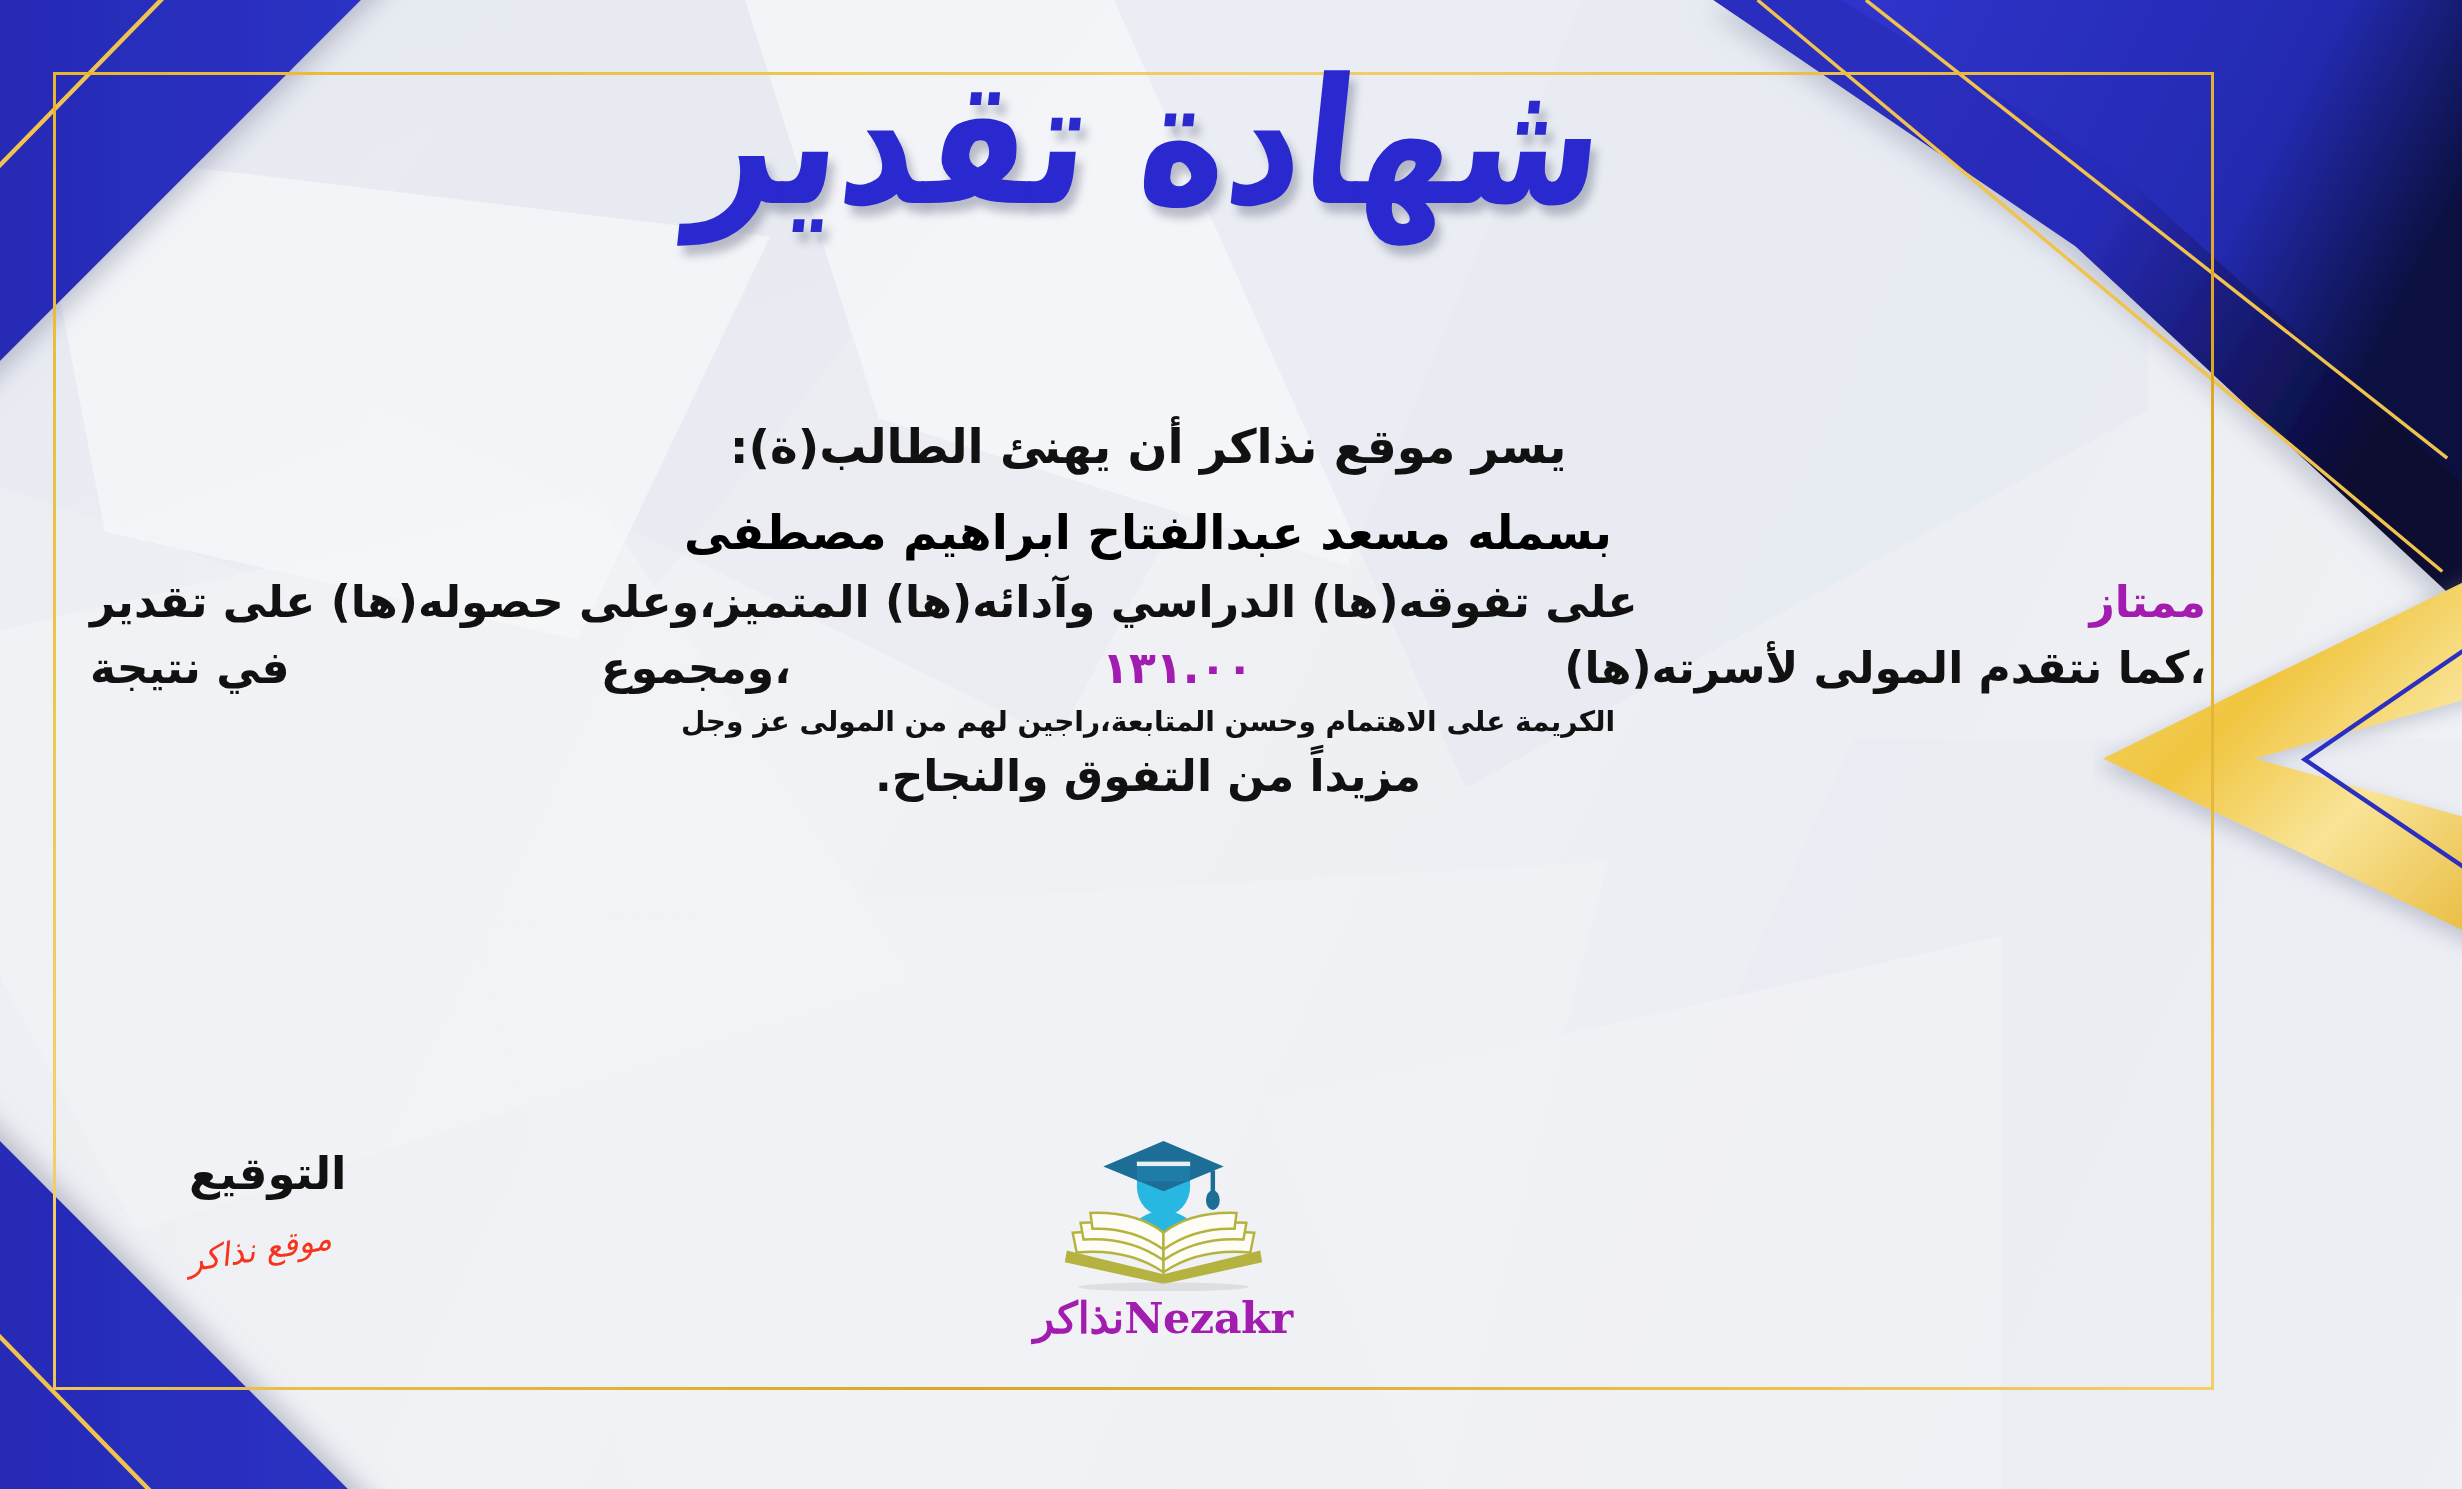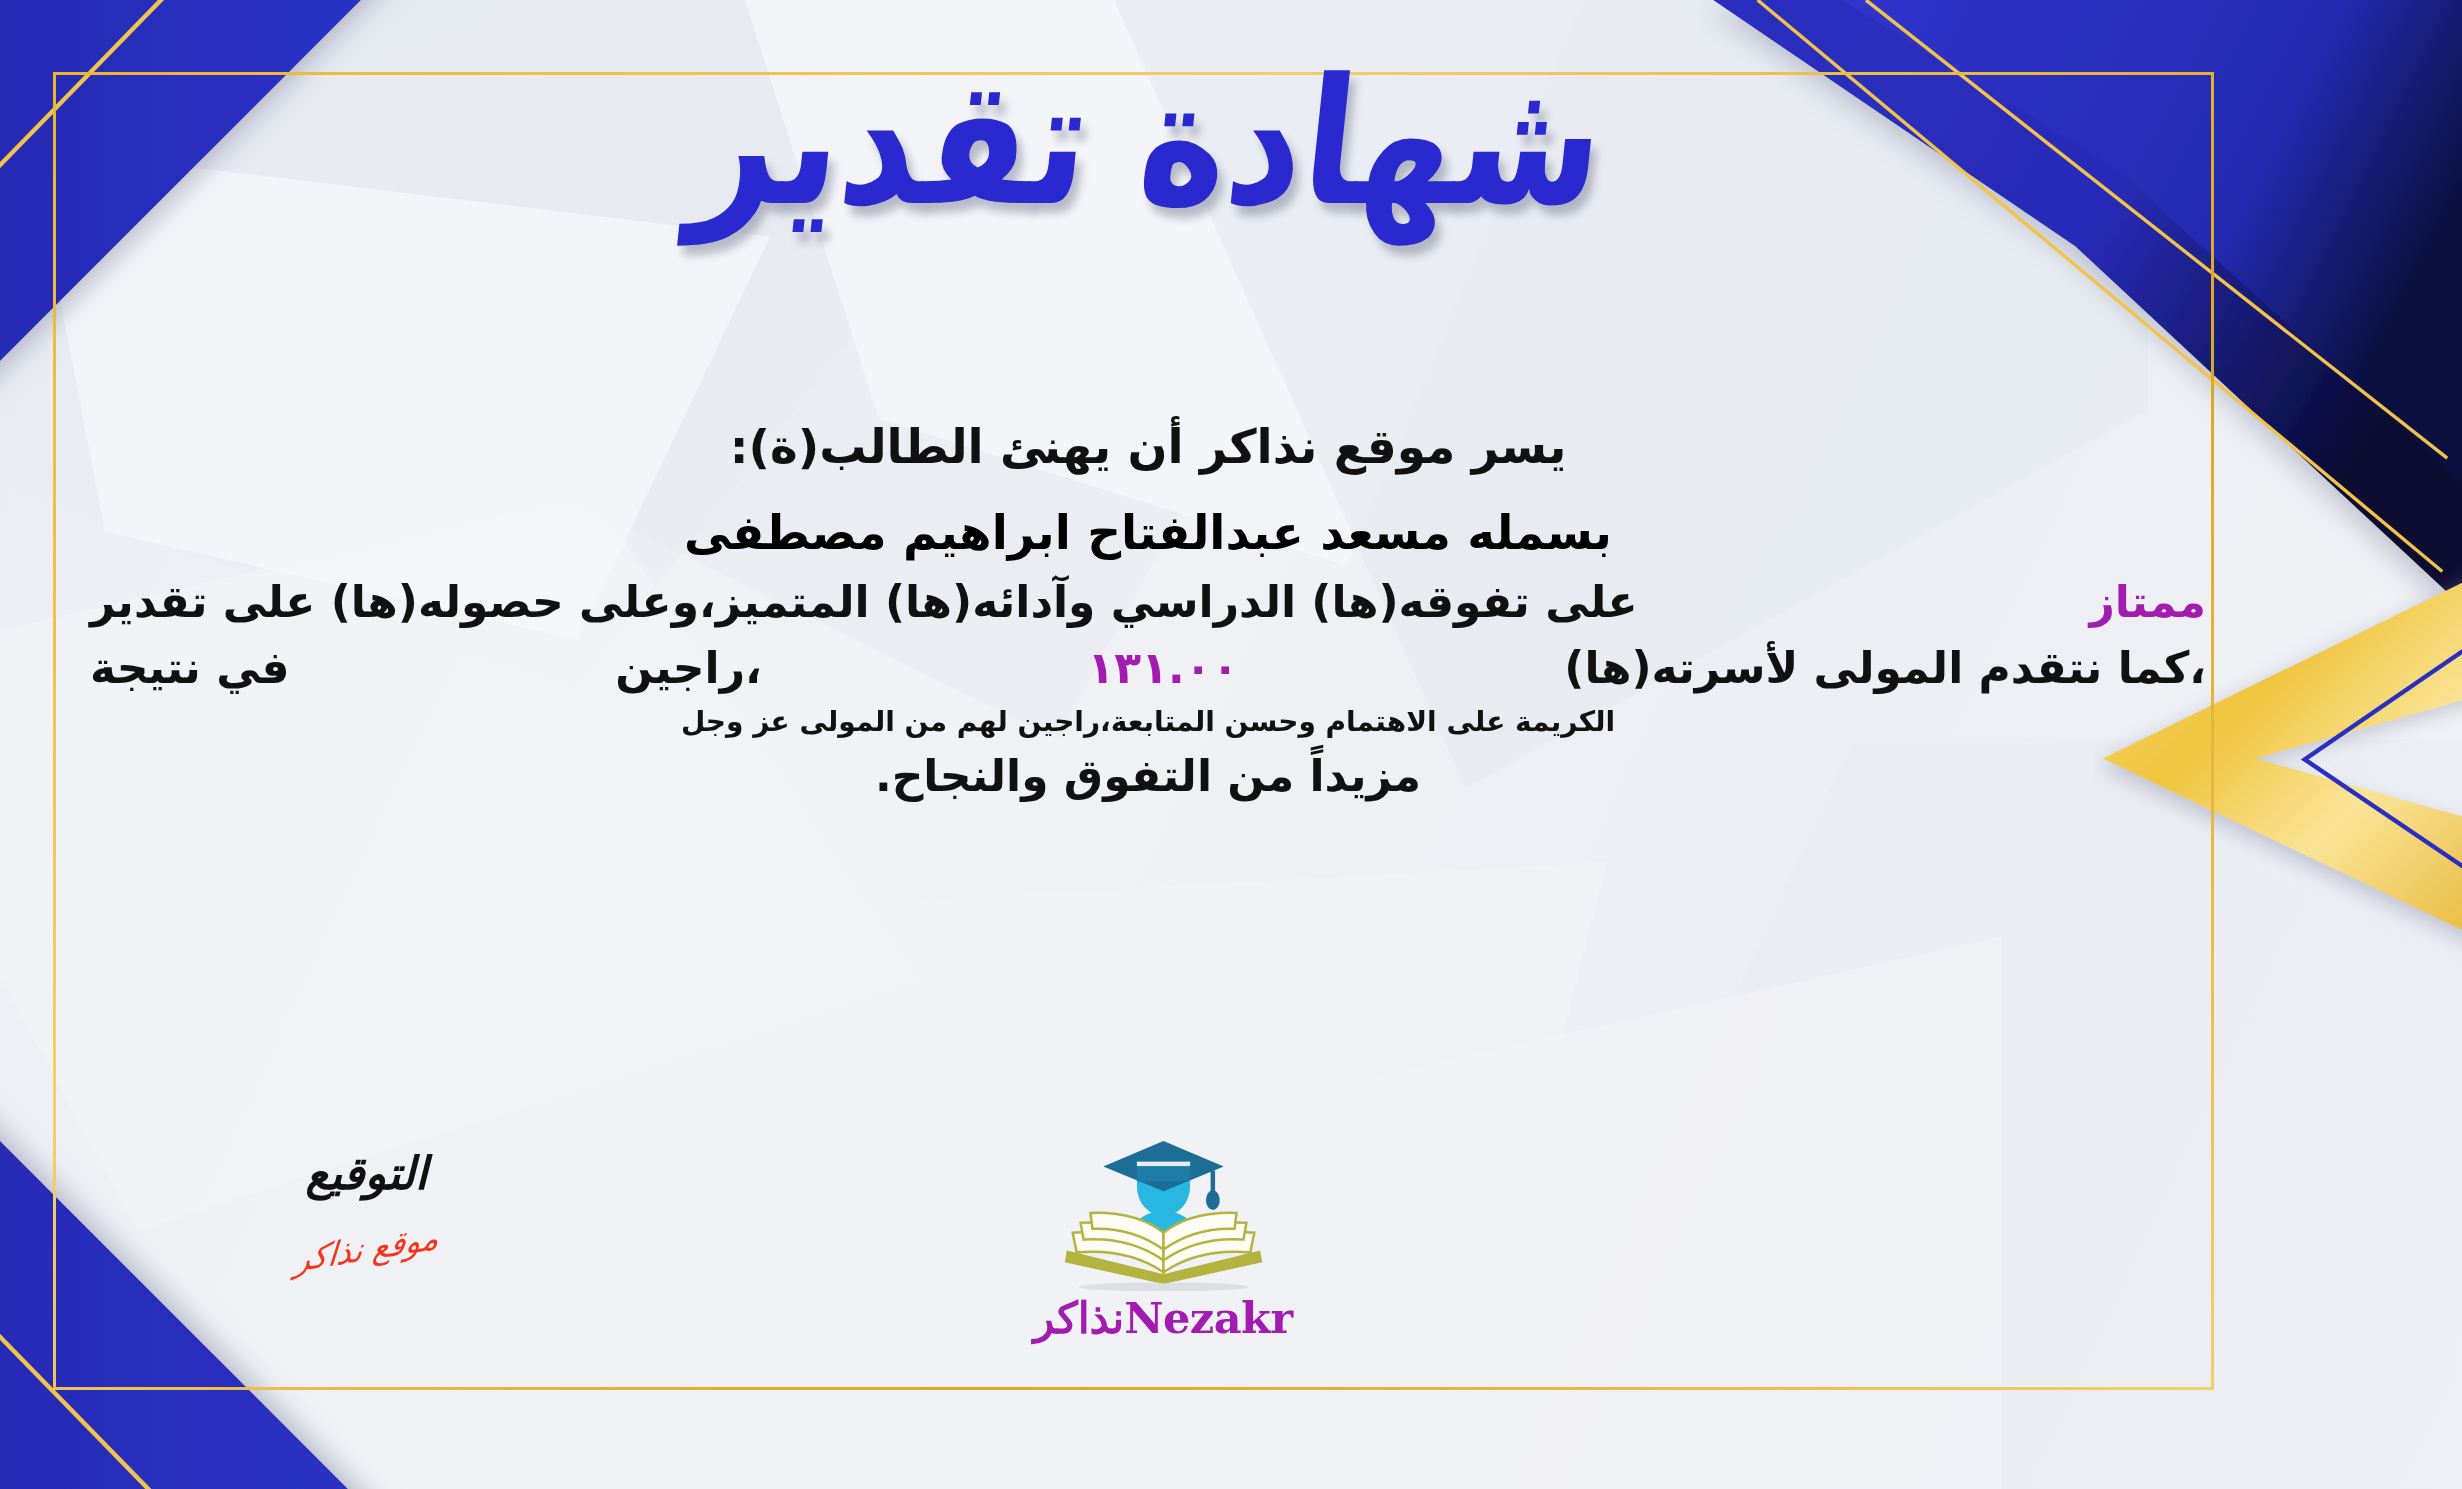--- a/index.html
+++ b/index.html
@@ -113,24 +113,23 @@
   .hl-red{ color:#a21caf; font-weight:700; }
   .l-tail{ font-size:28px;text-align:center; }
   .l-last{ font-size:44px; margin-top:2px; }
 
   
   .sig-block{
     position:absolute;
     left:355px;
     top:1147px;
     width:355px;
-    text-align:center;
+    text-align:left;
     direction:rtl;
     z-index:5;
-    font-style:italic;
   }
   .sig-label{
     font-size:45px;
     font-weight:700;
     color:#111;
     letter-spacing:1px;
   }
   .sig-script{
     margin-top:29.5px;
     font-family:"DejaVu Sans","Liberation Sans",sans-serif;
@@ -258,21 +257,21 @@
 
     <p class="line l-name">بسمله مسعد عبدالفتاح ابراهيم مصطفى</p>
 
     <div class="line l-just">
       <span>على تفوقه(ها) الدراسي وآدائه(ها) المتميز،وعلى حصوله(ها) على تقدير</span>
       <span class="hl-red">ممتاز</span>
     </div>
 
     <div class="line l-just">
       <span>في نتيجة</span>
-      <span>،راجين</span>
+      <span>،ومجموع</span>
       <span class="hl-red">١٣١.٠٠</span>
       <span>،كما نتقدم المولى لأسرته(ها)</span>
     </div>
 
     <p class="line l-tail">الكريمة على الاهتمام وحسن المتابعة،راجين لهم من المولى عز وجل</p>
 
     <p class="line l-last">مزيداً من التفوق والنجاح.</p>
   </div>
 
   <div class="sig-block">

